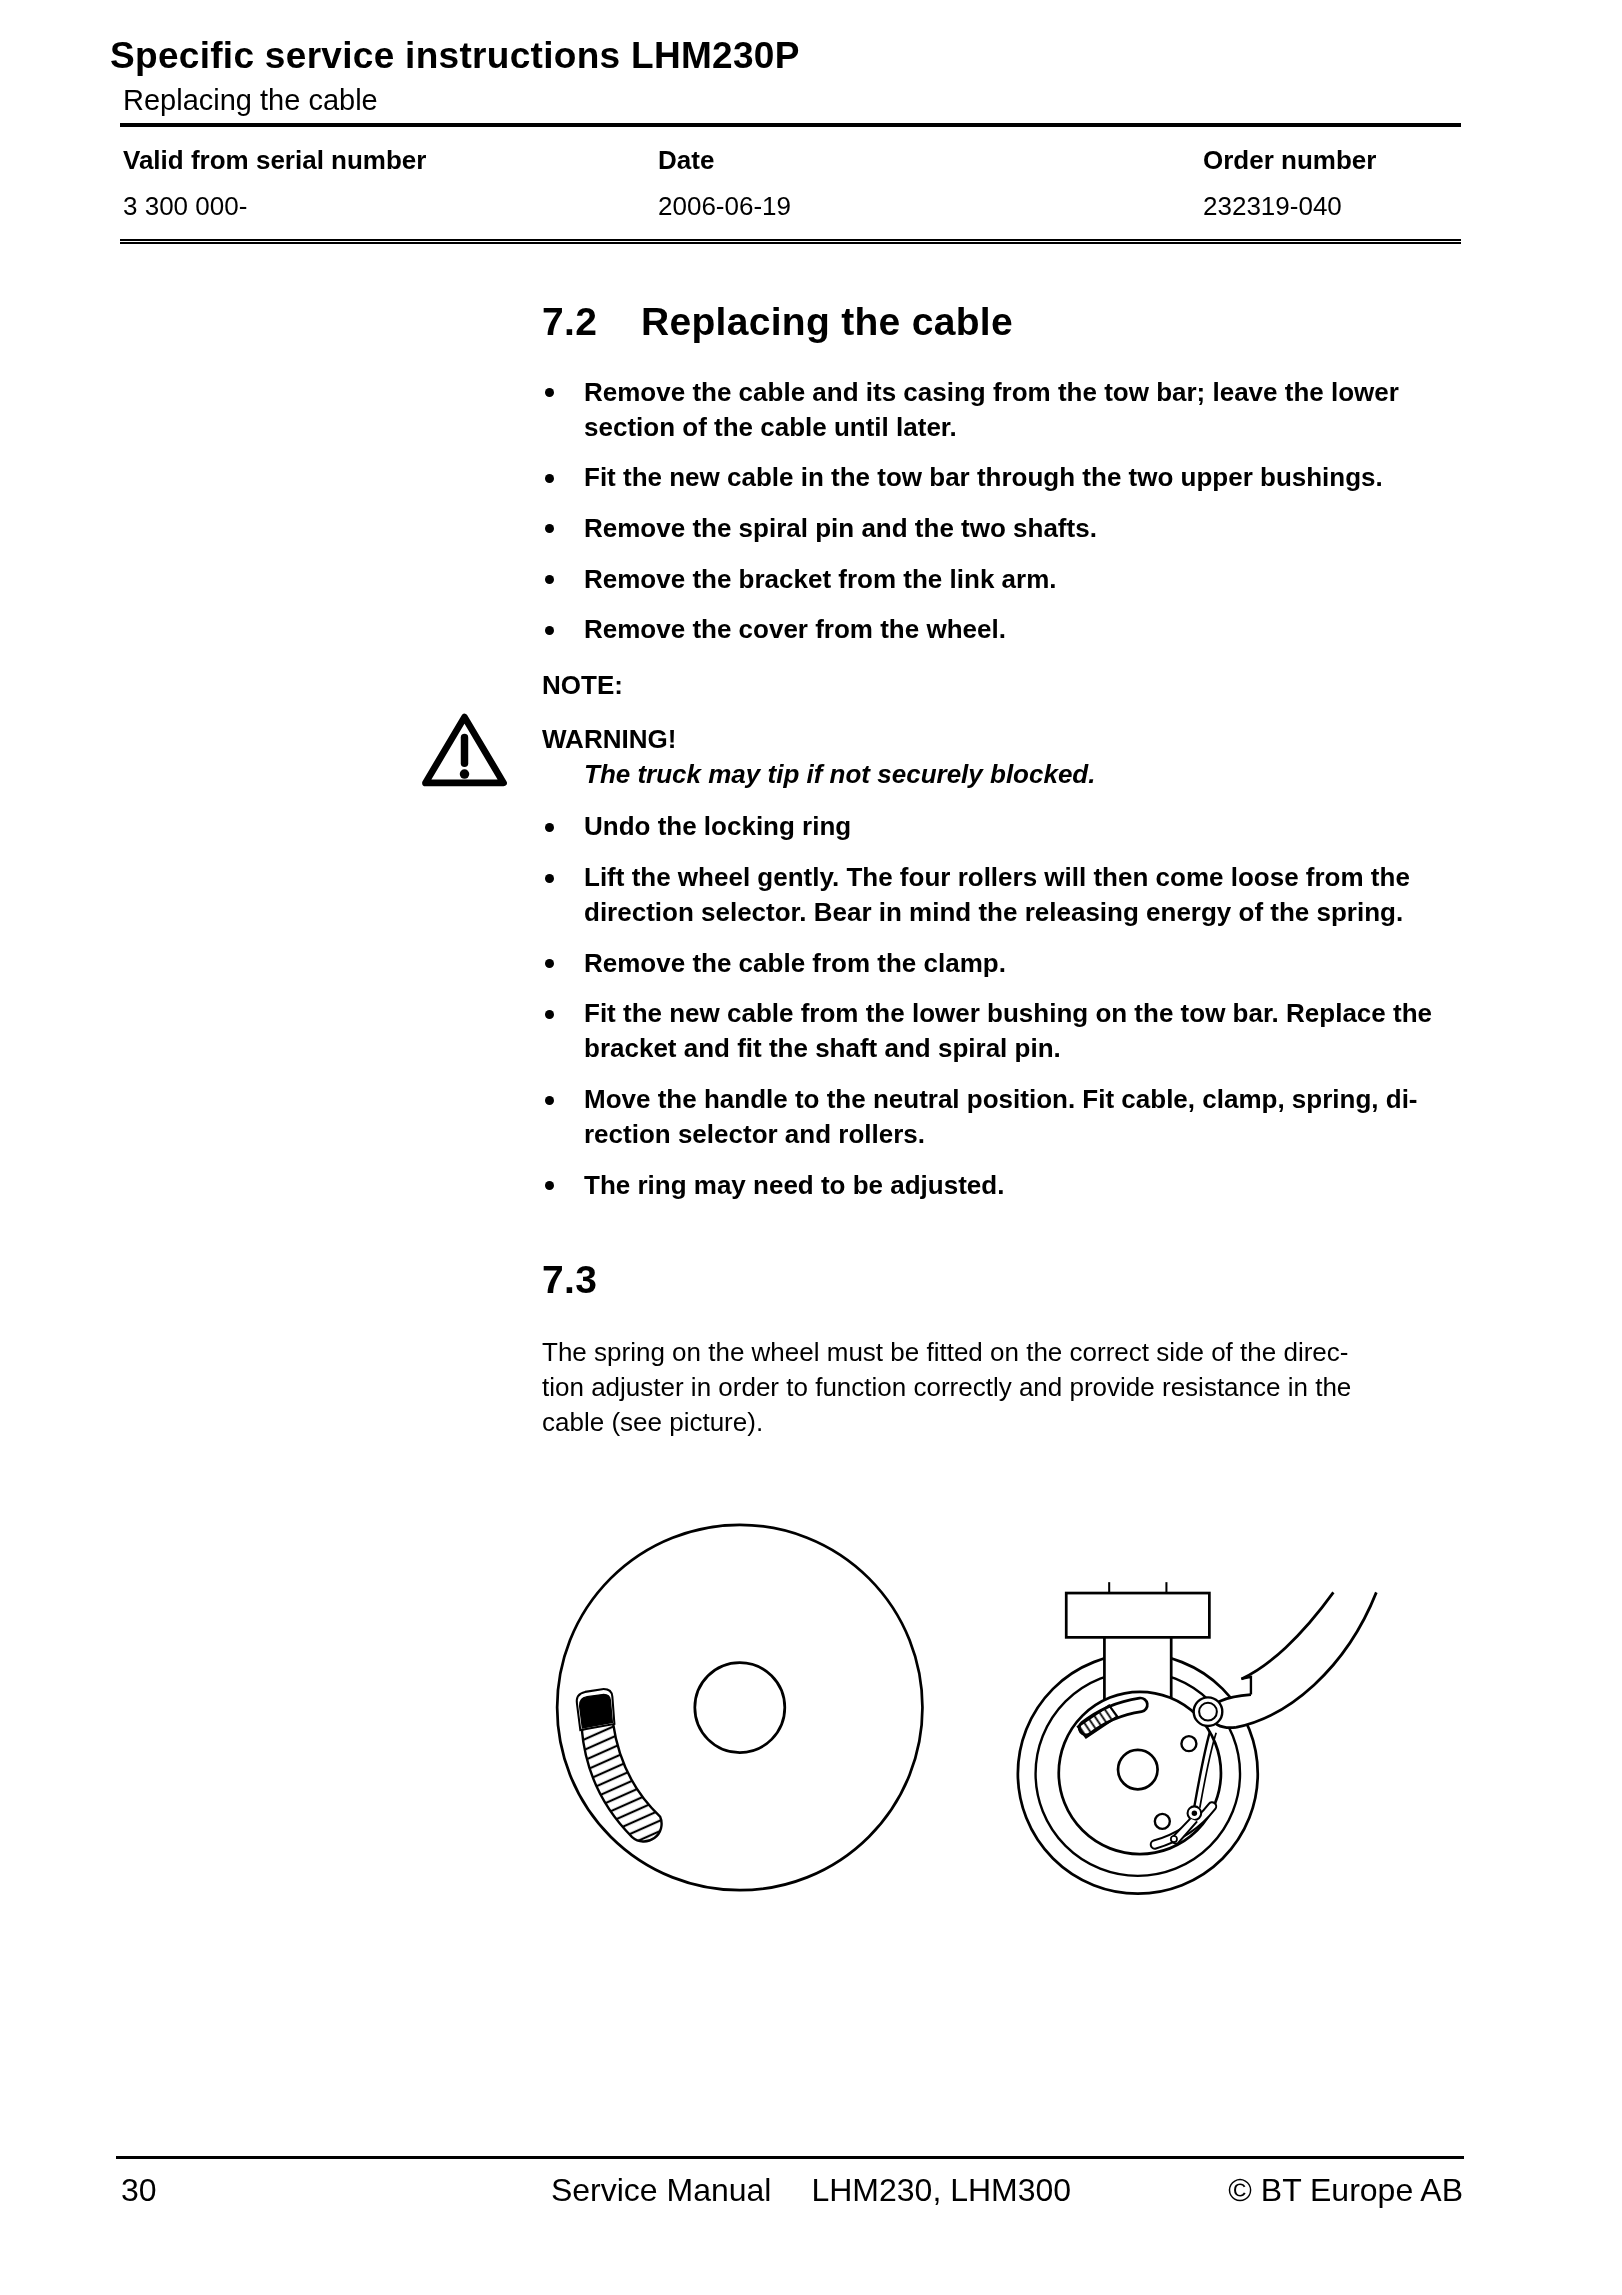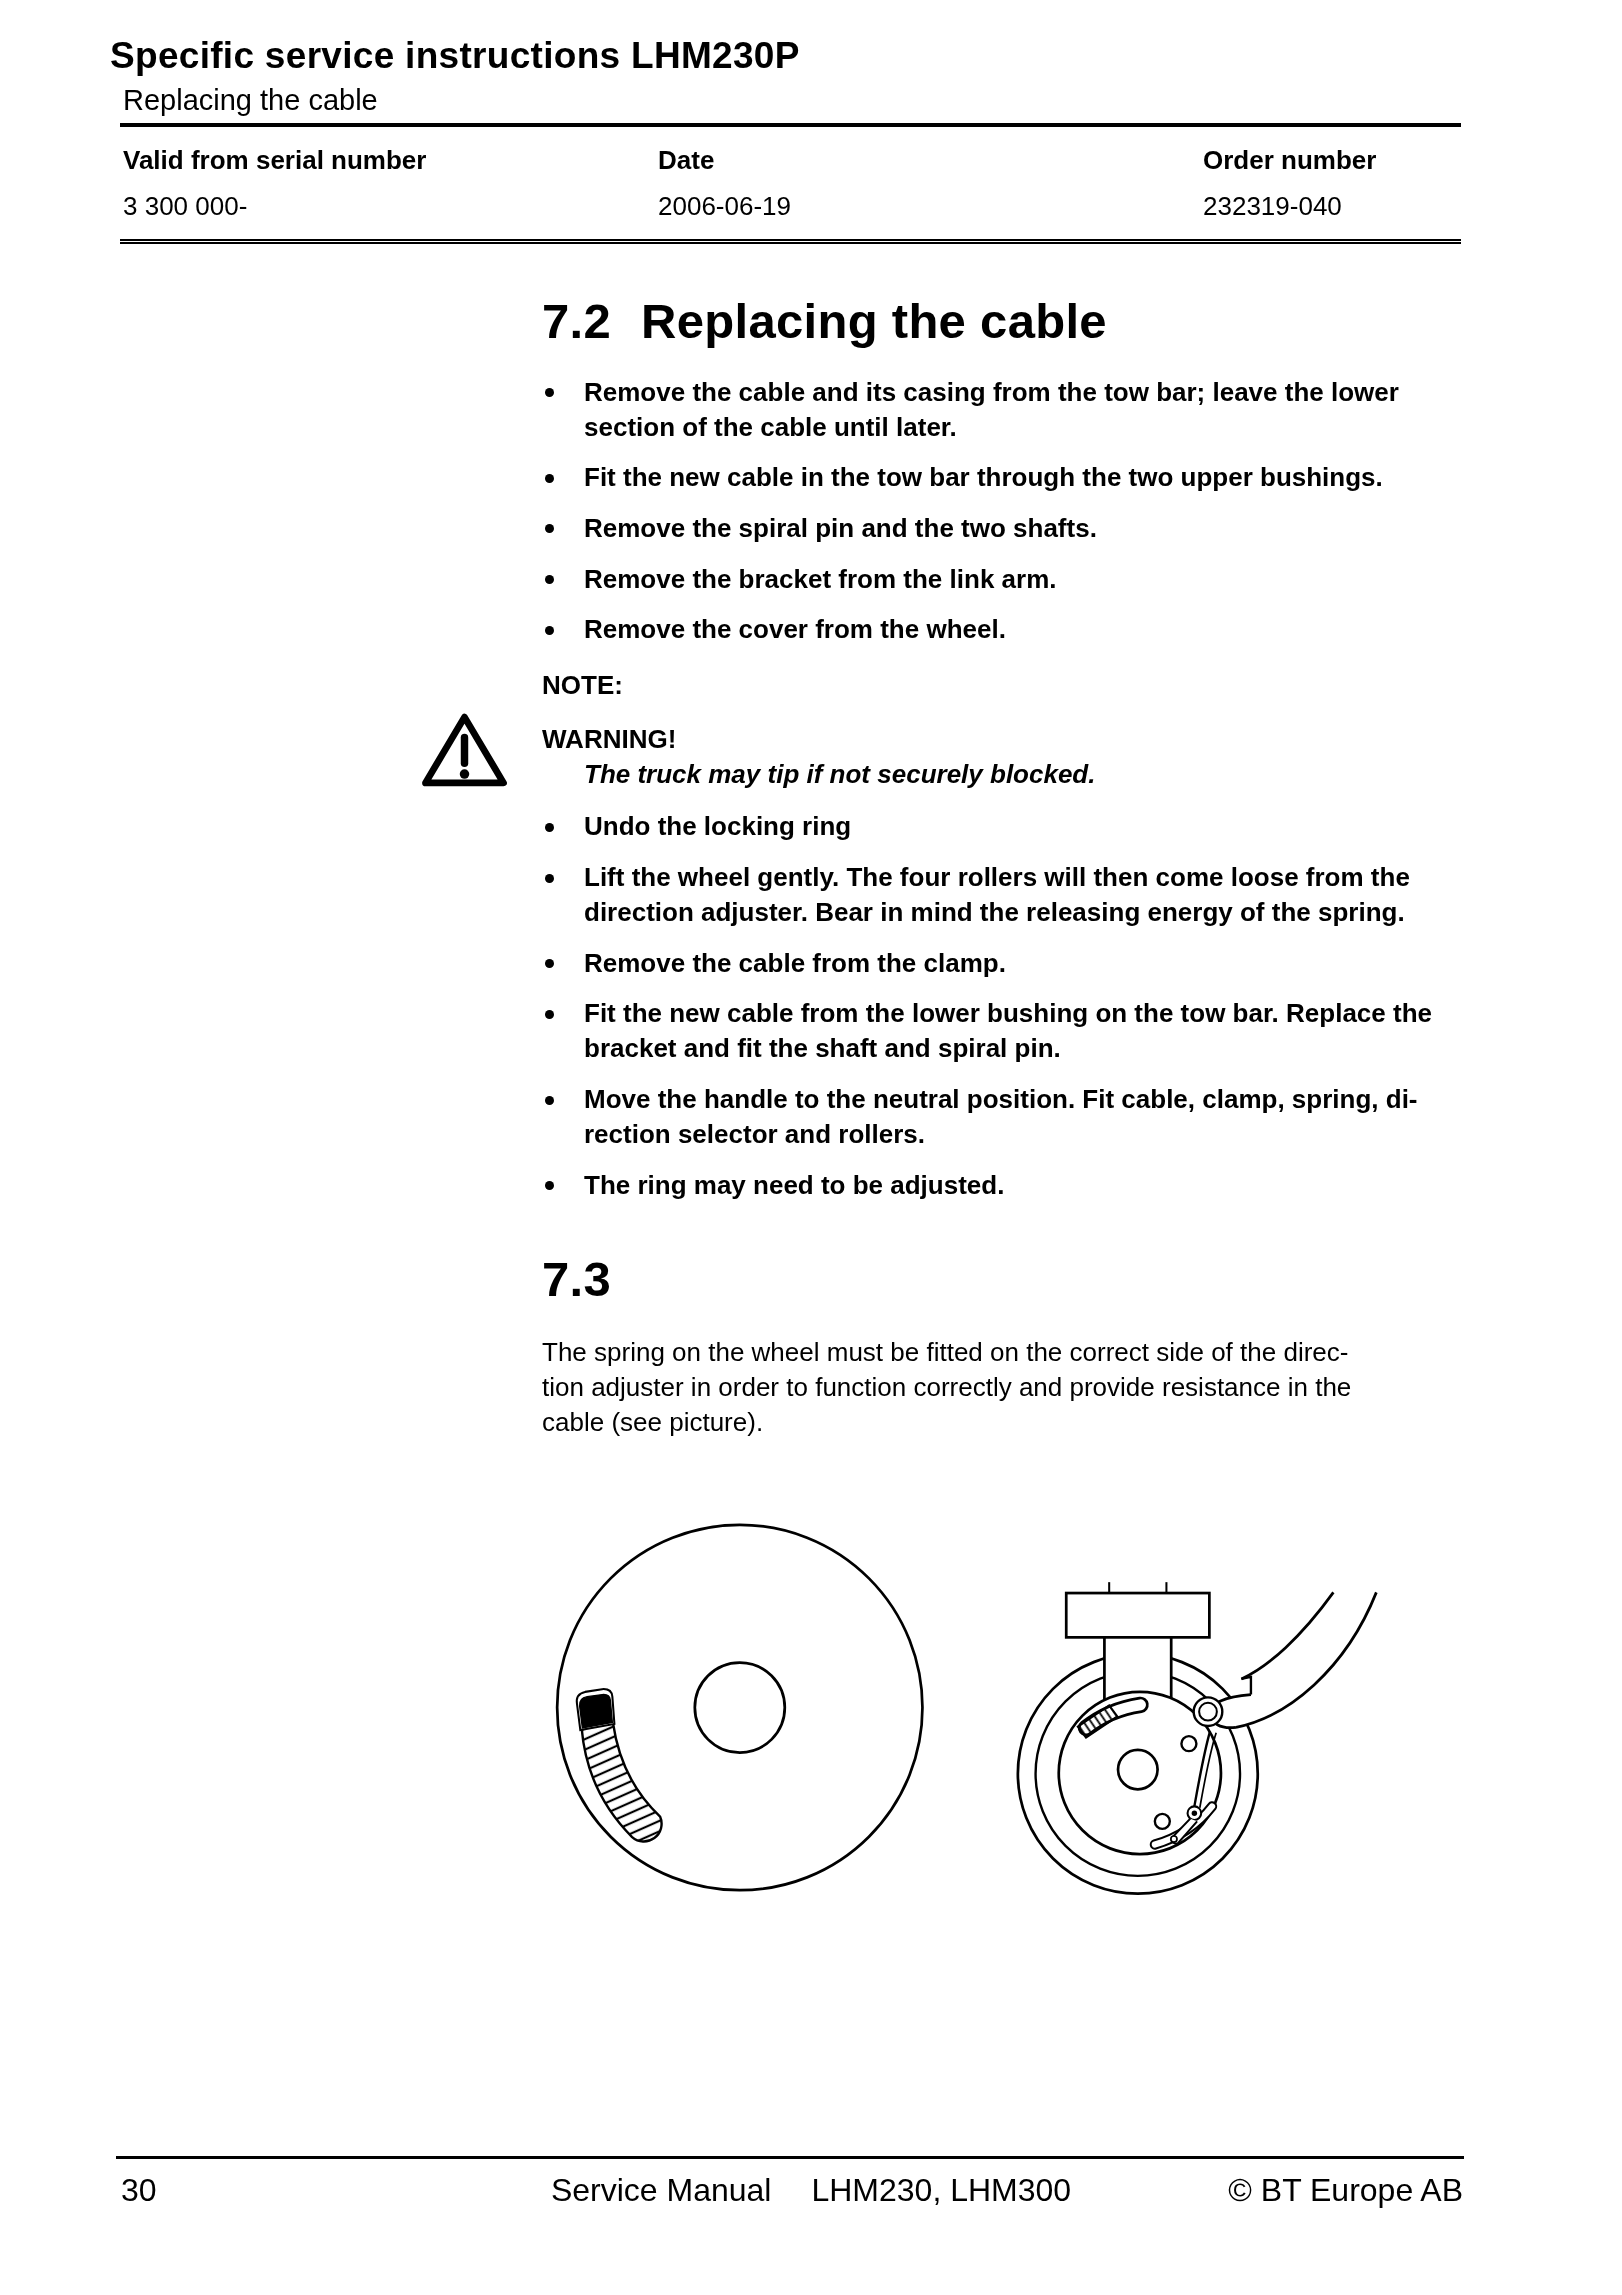--- a/index.html
+++ b/index.html
@@ -23,21 +23,21 @@
   .rule-1{position:absolute;left:120px;top:123px;width:1341px;height:4.1px;background:#000;}
   .meta-col{position:absolute;top:145px;font-size:26px;line-height:31px;}
   .meta-col .label{font-weight:bold;}
   .meta-col .value{margin-top:15px;}
   .meta-c1{left:123px;}
   .meta-c2{left:658px;}
   .meta-c3{left:1203px;}
   .rule-2{position:absolute;left:120px;top:239px;width:1341px;height:0;border-top:5.5px double #000;}
   
   .main{position:absolute;left:542px;top:293px;width:920px;font-size:26px;line-height:35px;}
-  .h2{display:flex;margin:0;font-size:49px;font-weight:bold;line-height:57px;letter-spacing:0.3px;}
+  .h2{display:flex;margin:0;font-size:39px;font-weight:bold;line-height:57px;letter-spacing:0.3px;}
   .h2 .num{width:99px;flex:0 0 99px;}
   ul.steps{list-style:none;margin:0;padding:0;}
   ul.steps{margin-top:24.5px;font-weight:bold;}
   ul.steps.second{margin-top:17.7px;}
   ul.steps li{
     position:relative;padding-left:42px;margin-bottom:15.7px;
     white-space:pre-line;
   }
   ul.steps li:last-child{margin-bottom:0;}
   ul.steps li::before{
@@ -118,21 +118,21 @@
       </span>
       <div class="callout-label">WARNING!</div>
       <div class="callout-text">The truck may tip if not securely blocked.</div>
     </div>
 
     <ul class="steps second">
 
         <li>Undo the locking ring</li>
 
         <li>Lift the wheel gently. The four rollers will then come loose from the
-direction adjuster. Bear in mind the releasing energy of the spring.</li>
+direction selector. Bear in mind the releasing energy of the spring.</li>
 
         <li>Remove the cable from the clamp.</li>
 
         <li>Fit the new cable from the lower bushing on the tow bar. Replace the
 bracket and fit the shaft and spiral pin.</li>
 
         <li>Move the handle to the neutral position. Fit cable, clamp, spring, di-
 rection selector and rollers.</li>
 
         <li>The ring may need to be adjusted.</li>

